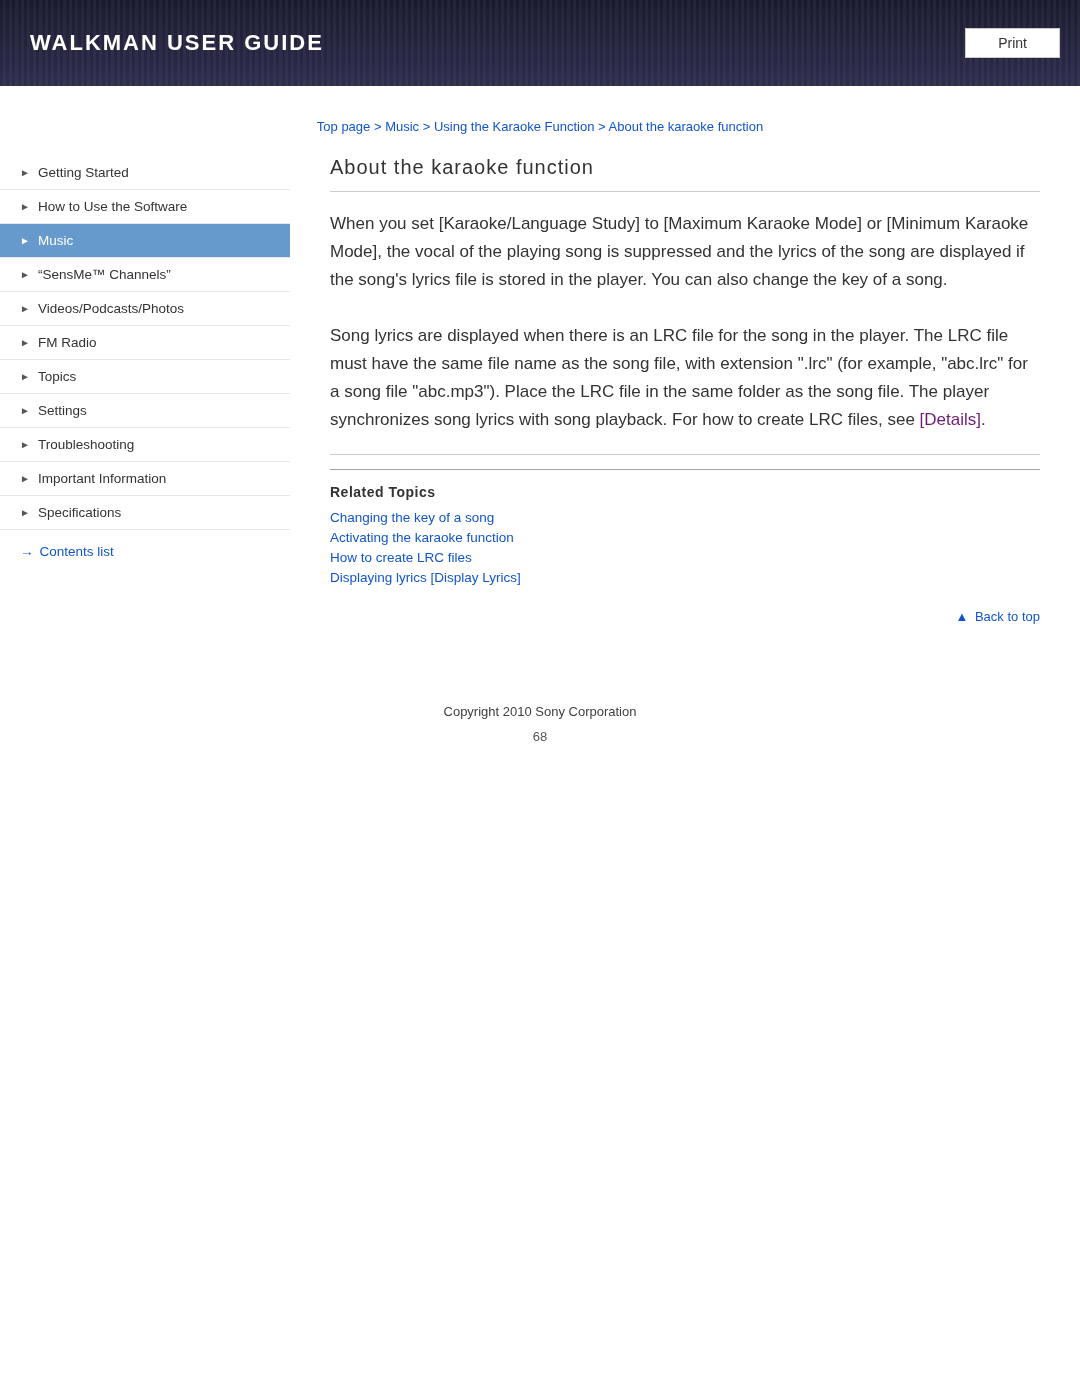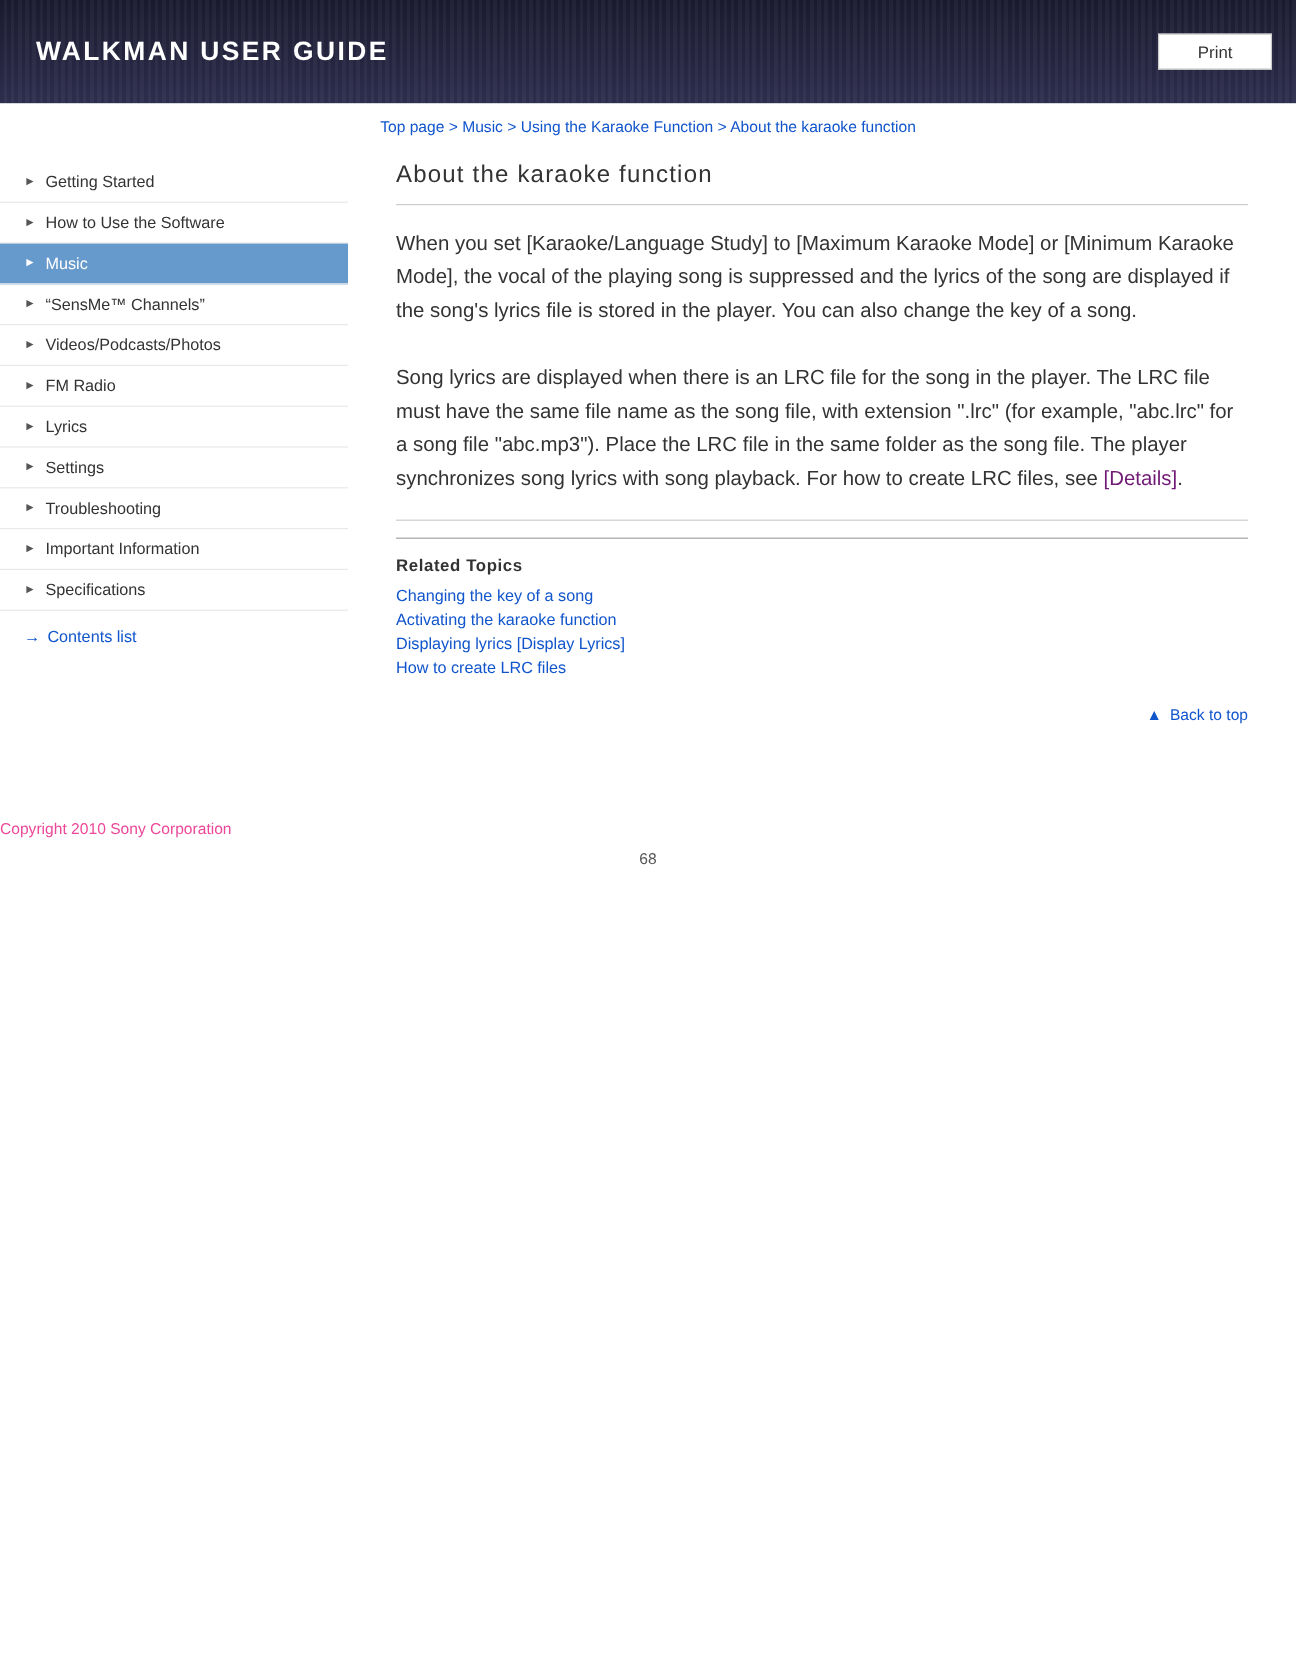--- a/index.html
+++ b/index.html
@@ -54,20 +54,21 @@
       font-size: 14px;
       cursor: pointer;
       color: #333;
     }
 
     
     .breadcrumb-bar {
       padding: 12px 30px;
       text-align: center;
       font-size: 13px;
+      margin-top: 21px;
     }
     .breadcrumb-bar a {
       color: #1155cc;
       text-decoration: none;
     }
     .breadcrumb-bar span { color: #1155cc; }
 
     
     .main-layout {
       display: flex;
@@ -171,22 +172,23 @@
     .back-to-top a {
       color: #1155cc;
       text-decoration: none;
     }
     .back-to-top .triangle {
       color: #1155cc;
       margin-right: 3px;
     }
 
     .copyright {
+      text-align: center;
       font-size: 13px;
-      color: #ec4899;
+      color: #404040;
       padding: 20px 0 10px 0;
     }
 
     .page-number {
       text-align: center;
       font-size: 13px;
       color: #555;
       padding-bottom: 20px;
     }
 
@@ -237,21 +239,21 @@
     <div class="sidebar-item">
       <span class="arrow">►</span>
       <span>Videos/Podcasts/Photos</span>
     </div>
     <div class="sidebar-item">
       <span class="arrow">►</span>
       <span>FM Radio</span>
     </div>
     <div class="sidebar-item">
       <span class="arrow">►</span>
-      <span>Lyrics</span>
+      <span>Topics</span>
     </div>
     <div class="sidebar-item">
       <span class="arrow">►</span>
       <span>Settings</span>
     </div>
     <div class="sidebar-item">
       <span class="arrow">►</span>
       <span>Troubleshooting</span>
     </div>
     <div class="sidebar-item">
@@ -282,22 +284,22 @@
       file "abc.mp3"). Place the LRC file in the same folder as the song file. The player synchronizes
       song lyrics with song playback. For how to create LRC files, see <a href="#">[Details]</a>.
     </div>
 
     <hr class="divider-line">
 
     <div class="related-section">
       <div class="related-title">Related Topics</div>
       <a class="related-link" href="#">Changing the key of a song</a>
       <a class="related-link" href="#">Activating the karaoke function</a>
+      <a class="related-link" href="#">How to create LRC files</a>
       <a class="related-link" href="#">Displaying lyrics [Display Lyrics]</a>
-      <a class="related-link" href="#">How to create LRC files</a>
     </div>
 
     <div class="back-to-top">
       <a href="#">
         <span class="triangle">▲</span>
         <span>Back to top</span>
       </a>
     </div>
 
   </main>

